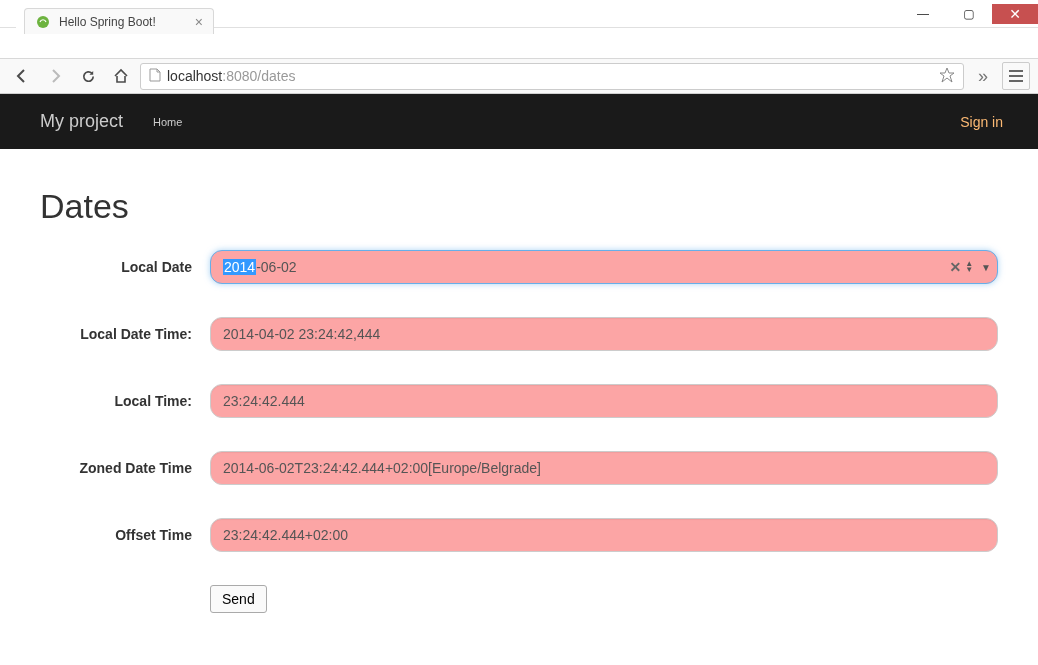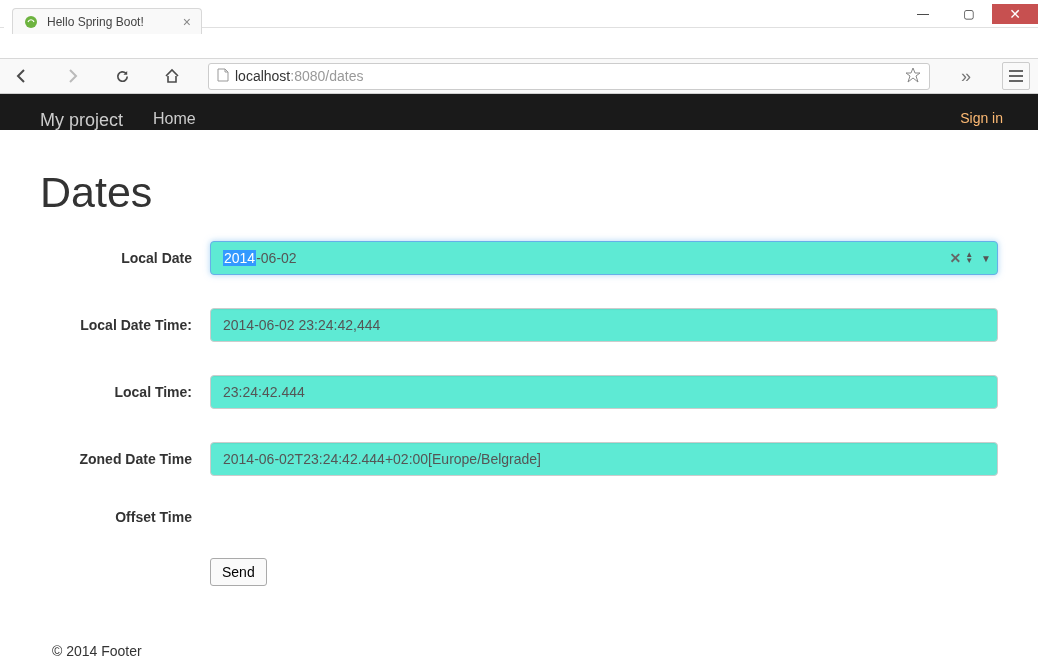--- a/index.html
+++ b/index.html
@@ -43,21 +43,21 @@
     }
     .chrome-tab-strip {
       height: 30px;
       background: #fff;
       display: flex;
       align-items: flex-end;
       padding-left: 8px;
       gap: 0;
       position: absolute;
       top: 4px;
-      left: 4px;
+      left: 16px;
     }
     .chrome-tab {
       height: 26px;
       background: #f9f9f9;
       border: 1px solid #d8d8d8;
       border-bottom: none;
       border-radius: 4px 4px 0 0;
       display: flex;
       align-items: center;
       padding: 0 10px;
@@ -79,21 +79,21 @@
       font-size: 14px;
     }
     .chrome-toolbar {
       height: 36px;
       background: #f9f9f9;
       border-top: 1px solid #d8d8d8;
       border-bottom: 1px solid #d0d0d0;
       display: flex;
       align-items: center;
       padding: 0 8px;
-      gap: 22px;
+      gap: 5px;
       margin-top: 30px;
     }
     .tool-btn {
       width: 28px;
       height: 28px;
       display: flex;
       align-items: center;
       justify-content: center;
       color: #555;
       border-radius: 2px;
@@ -123,71 +123,72 @@
       justify-content: center;
       align-items: center;
       gap: 3px;
       border: 1px solid #ccc;
       border-radius: 2px;
     }
     .hamburger span {
       width: 14px; height: 2px; background: #666;
     }
     .navbar {
-      height: 36px;
+      height: 55px;
       background: #1a1a1a;
       display: flex;
-      padding: 16px 20px;
+      align-items: center;
+      padding: 1px 20px;
     }
     .navbar-brand {
       color: #ccc;
       font-size: 18px;
       padding: 0 15px 0 20px;
     }
     .nav-link {
       color: #ccc;
-      font-size: 16px;
+      font-size: 11px;
       padding: 0 15px;
     }
     .nav-right {
       margin-left: auto;
       color: #fdba74;
       font-size: 14px;
       padding: 0 15px;
     }
     .content {
       padding: 20px 40px;
     }
     .page-heading {
-      font-size: 43px;
+      font-size: 34px;
       font-weight: 500;
       color: #333;
       margin: 18px 0 24px 0;
     }
     .form-row {
       display: flex;
       align-items: center;
       margin-bottom: 33px;
     }
     .form-label {
       width: 170px;
       text-align: right;
       font-weight: bold;
       padding-right: 18px;
       color: #333;
     }
     .form-input {
       flex: 1;
       height: 34px;
       border: 1px solid #ccc;
-      border-radius: 4px;
+      border-radius: 12px;
       padding: 4px 12px;
       font-size: 14px;
       color: #555;
-      background: #5eead4;
+      background: #fca5a5;
       box-shadow: inset 0 1px 1px rgba(0,0,0,.05);
       display: flex;
       align-items: center;
       position: relative;
     }
     .form-input.focused {
       border-color: #66afe9;
       box-shadow: 0 0 6px rgba(102,175,233,.55);
     }
     .date-controls {
@@ -315,41 +316,44 @@
               <span>▼</span>
           </span>
           <span class="date-picker-toggle">▼</span>
         </div>
       </div>
     </div>
 
     <div class="form-row">
       <div class="form-label">Local Date Time:</div>
       <div class="form-input">
-        <span>2014-06-02 23:24:42,444</span>
+        <span>2014-04-02 23:24:42,444</span>
       </div>
     </div>
 
     <div class="form-row">
       <div class="form-label">Local Time:</div>
       <div class="form-input">
         <span>23:24:42.444</span>
       </div>
     </div>
 
     <div class="form-row">
       <div class="form-label">Zoned Date Time</div>
       <div class="form-input">
         <span>2014-06-02T23:24:42.444+02:00[Europe/Belgrade]</span>
       </div>
     </div>
 
 
     <div class="form-row">
       <div class="form-label">Offset Time</div>
+      <div class="form-input">
+        <span>23:24:42.444+02:00</span>
+      </div>
     </div>
 
     <div class="form-row">
       <div class="form-label"></div>
       <div>
         <button class="btn-send">Send</button>
       </div>
     </div>
   </div>
 

